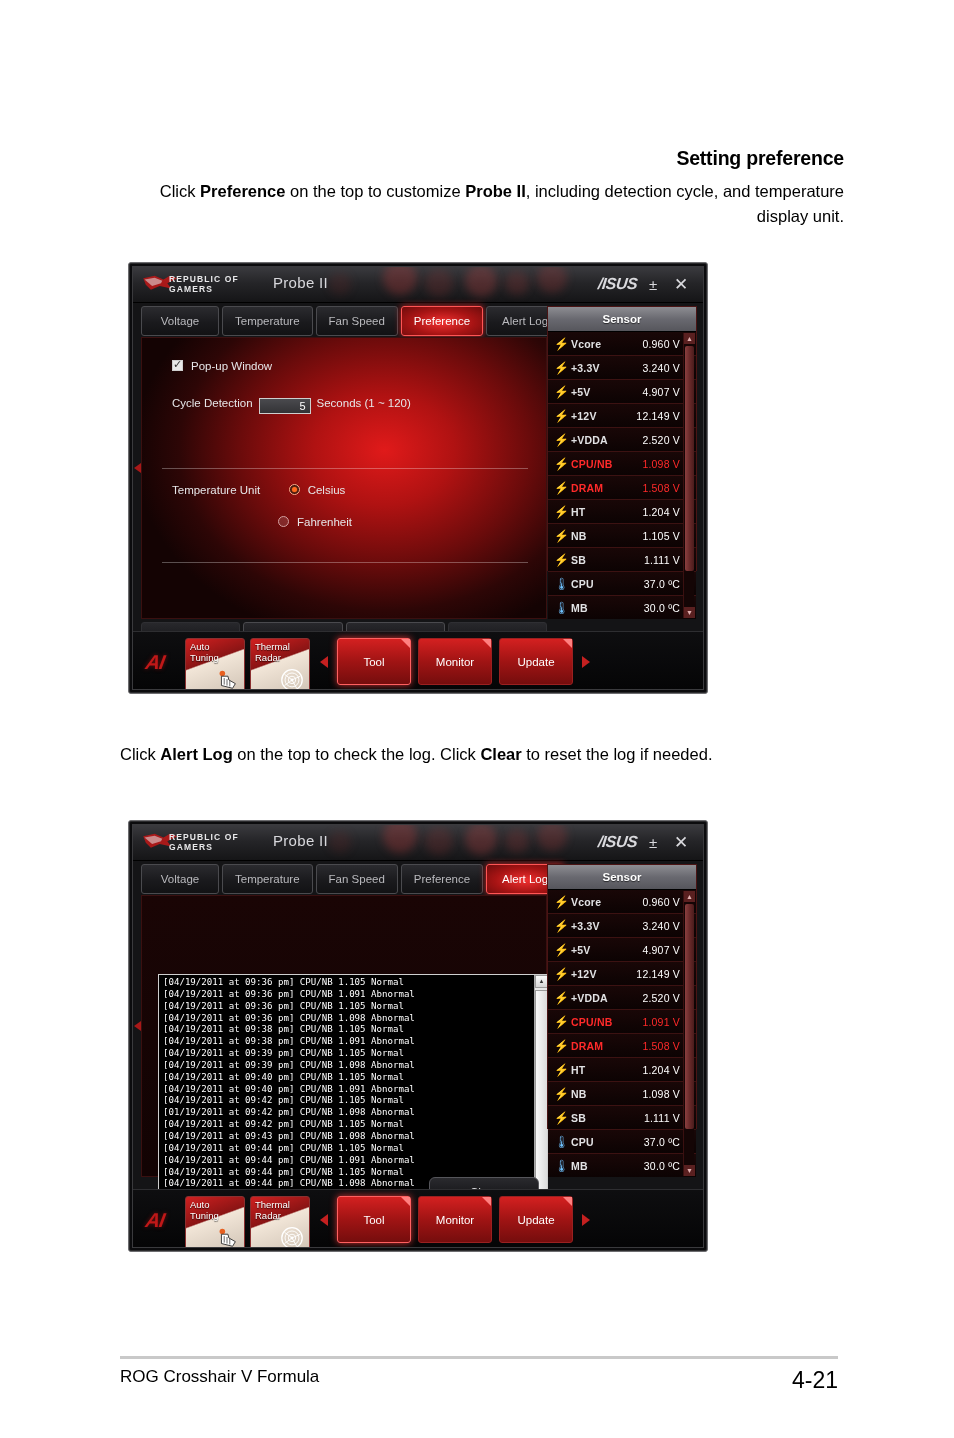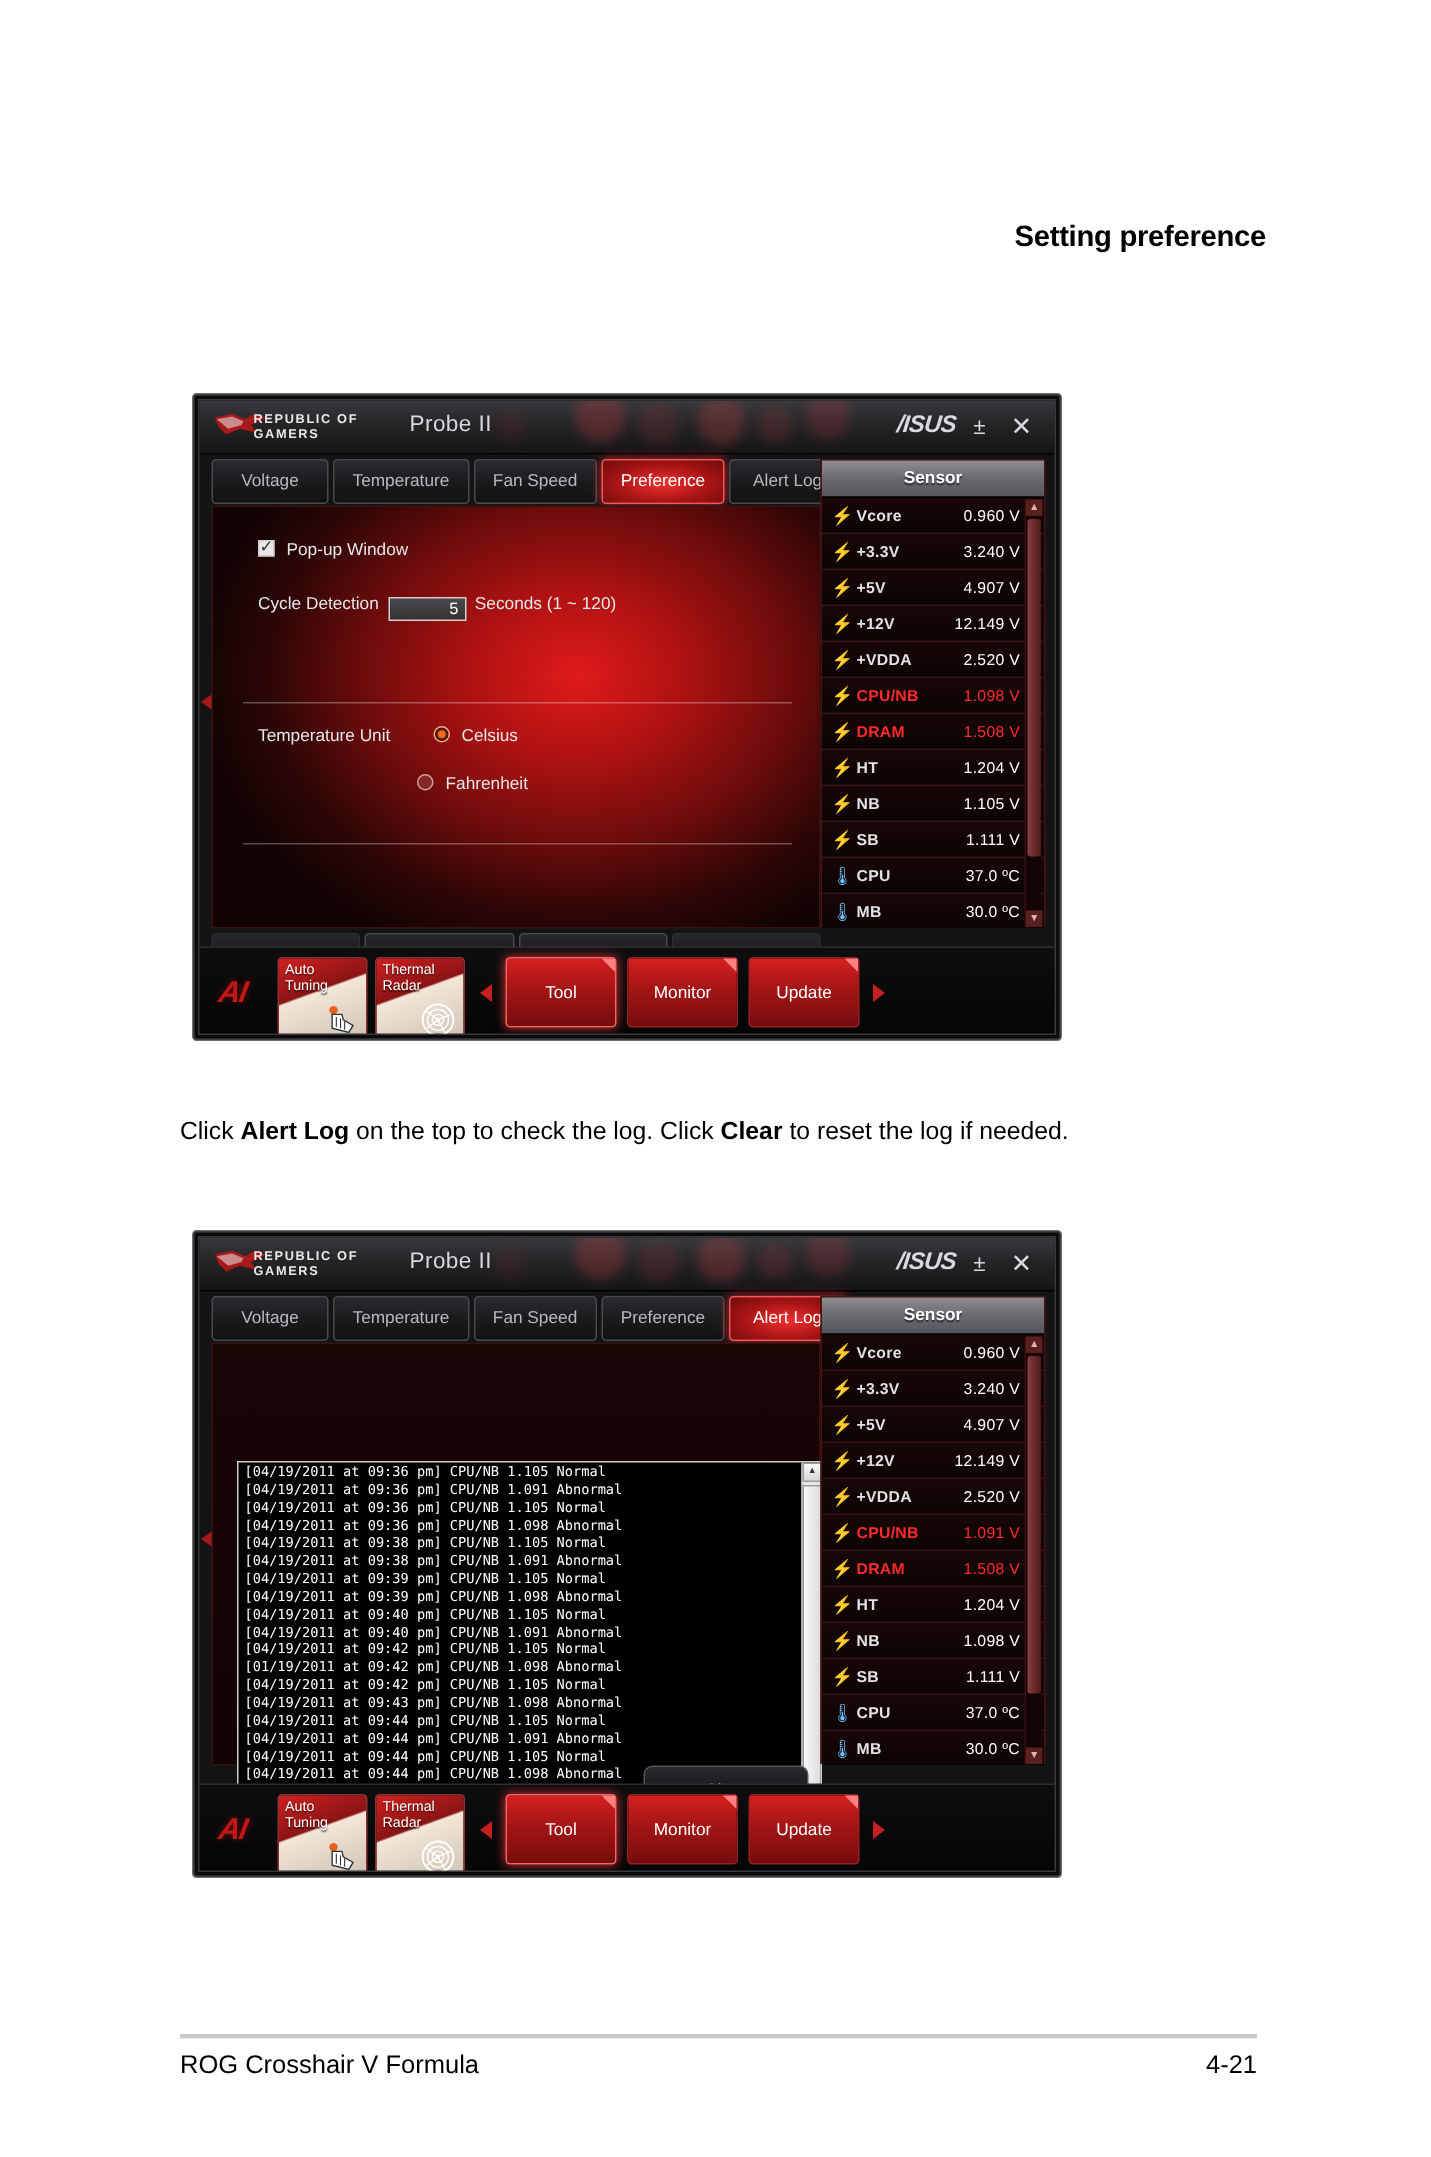--- a/index.html
+++ b/index.html
@@ -26,21 +26,21 @@
   .footer-rule {
     position: absolute; left: 120px; top: 1356px; width: 718px;
     height: 3px; background: #c9c9c9;
   }
   .footer-left {
     position: absolute; left: 120px; top: 1367px;
     font-size: 17px; color: #000;
   }
   .footer-right {
     position: absolute; right: 116px; top: 1367px;
-    font-size: 17px; color: #000;
+    font-size: 23px; color: #000;
   }
 
   
   .probe-window {
     position: absolute;
     width: 580px; height: 432px;
     background: #0b0b0d;
     border: 1px solid #6d6d70;
     border-radius: 3px;
     padding: 3px;
@@ -155,21 +155,21 @@
   .radio.on { border-color: #ffb090; background: #2a0808; }
   .radio.on::after {
     content: ""; position: absolute; left: 2px; top: 2px;
     width: 5px; height: 5px; border-radius: 50%;
     background: #ff6a1e; box-shadow: 0 0 3px #ff7a2a;
   }
 
   
   .sensor-panel {
     position: absolute; right: 6px; top: 39px;
-    width: 150px; height: 312px;
+    width: 150px; height: 265px;
     background: #0d0404;
     border: 1px solid #4a1414;
   }
   .sensor-head {
     height: 25px; display: flex; align-items: center; justify-content: center;
     font-size: 11.5px; font-weight: bold; color: #ffffff;
     background: linear-gradient(180deg,#8d8d92 0%,#696970 50%,#56565c 100%);
     border-bottom: 1px solid #000;
     text-shadow: 0 1px 1px rgba(0,0,0,0.6);
   }
@@ -337,20 +337,23 @@
     width: 0; height: 0; border-style: solid;
     border-width: 5px 7px 5px 0;
     border-color: transparent #a81818 transparent transparent;
   }
 </style>
 </head>
 <body>
 
 <div class="doc" style="top:147px;text-align:right;">
   <div class="sec-head">Setting preference</div>
+  <div class="sec-body">
+    <span>Click </span><b>Preference</b><span> on the top to customize </span><b>Probe II</b><span>, including detection cycle, and temperature display unit.</span>
+  </div>
 </div>
 
 <div class="probe-window" style="left:128px; top:262px;">
  <div class="probe-inner">
 
   <div class="titlebar">
     <div class="tb-bokeh" style="left:250px;top:-6px;width:34px;height:34px;background:rgba(190,60,60,0.30);"></div>
     <div class="tb-bokeh" style="left:292px;top:2px;width:28px;height:28px;background:rgba(150,50,50,0.22);"></div>
     <div class="tb-bokeh" style="left:332px;top:-2px;width:32px;height:32px;background:rgba(210,70,70,0.26);"></div>
     <div class="tb-bokeh" style="left:372px;top:4px;width:24px;height:24px;background:rgba(160,55,55,0.24);"></div>

